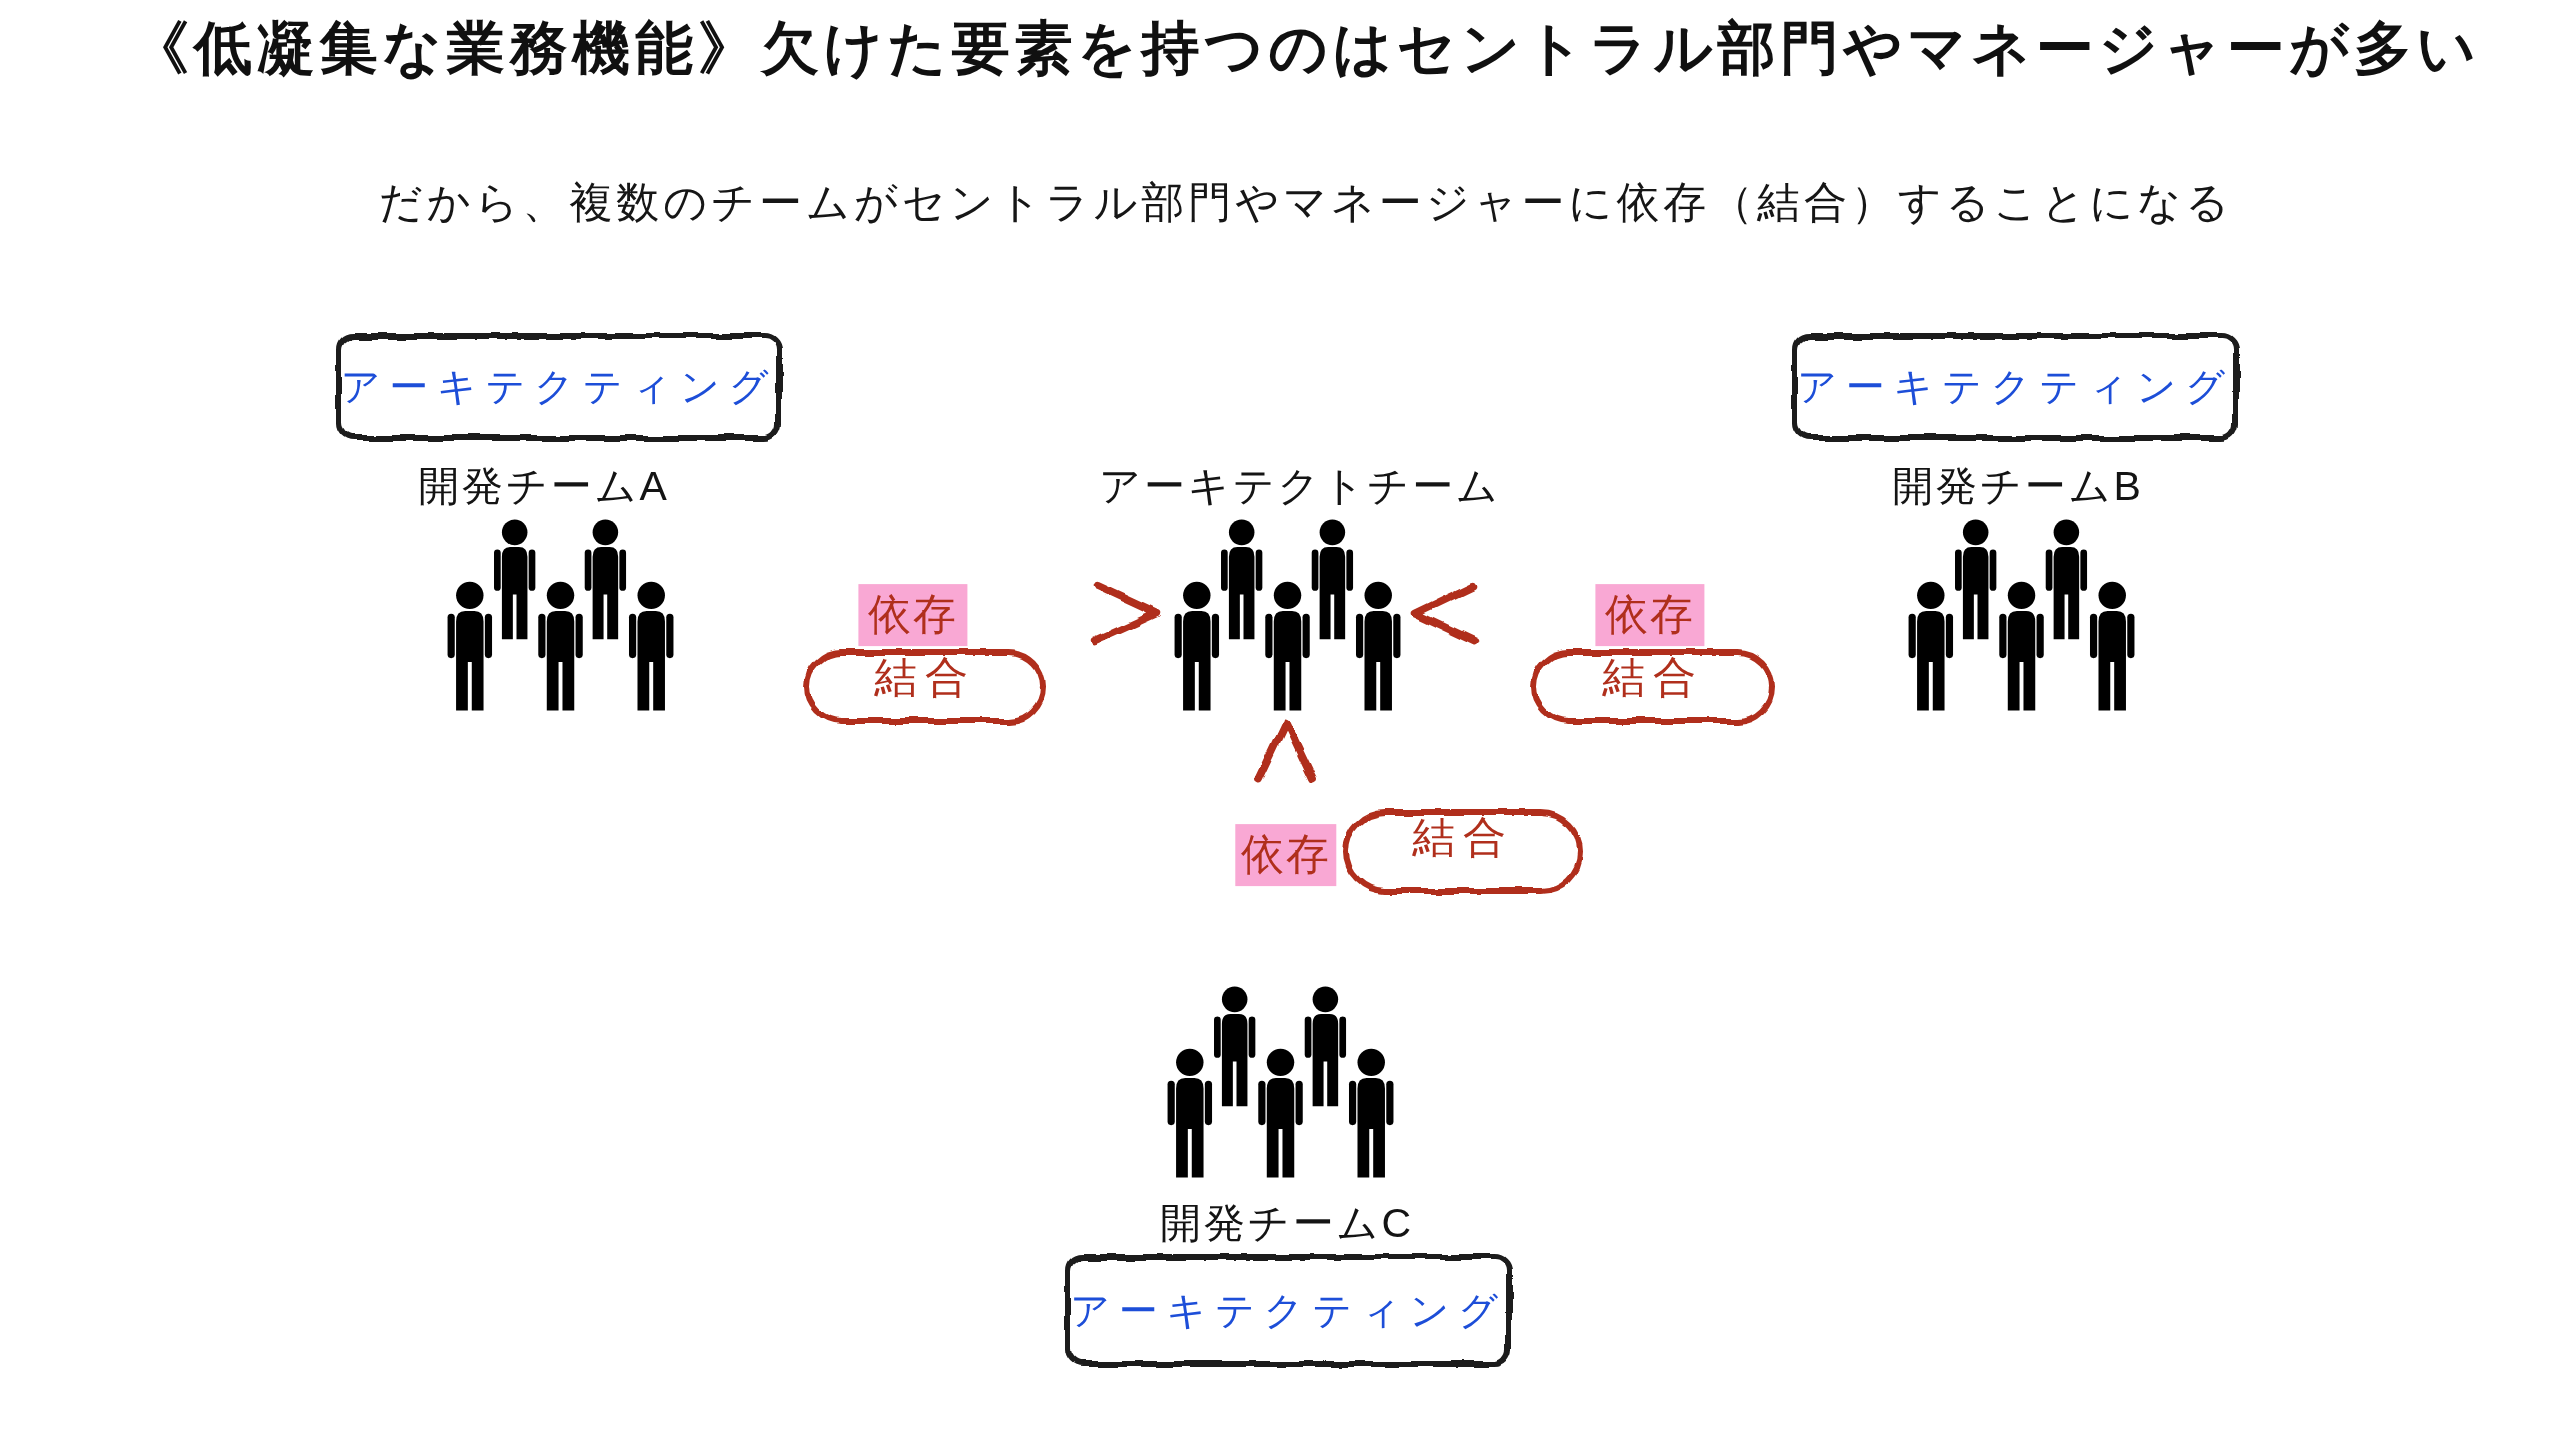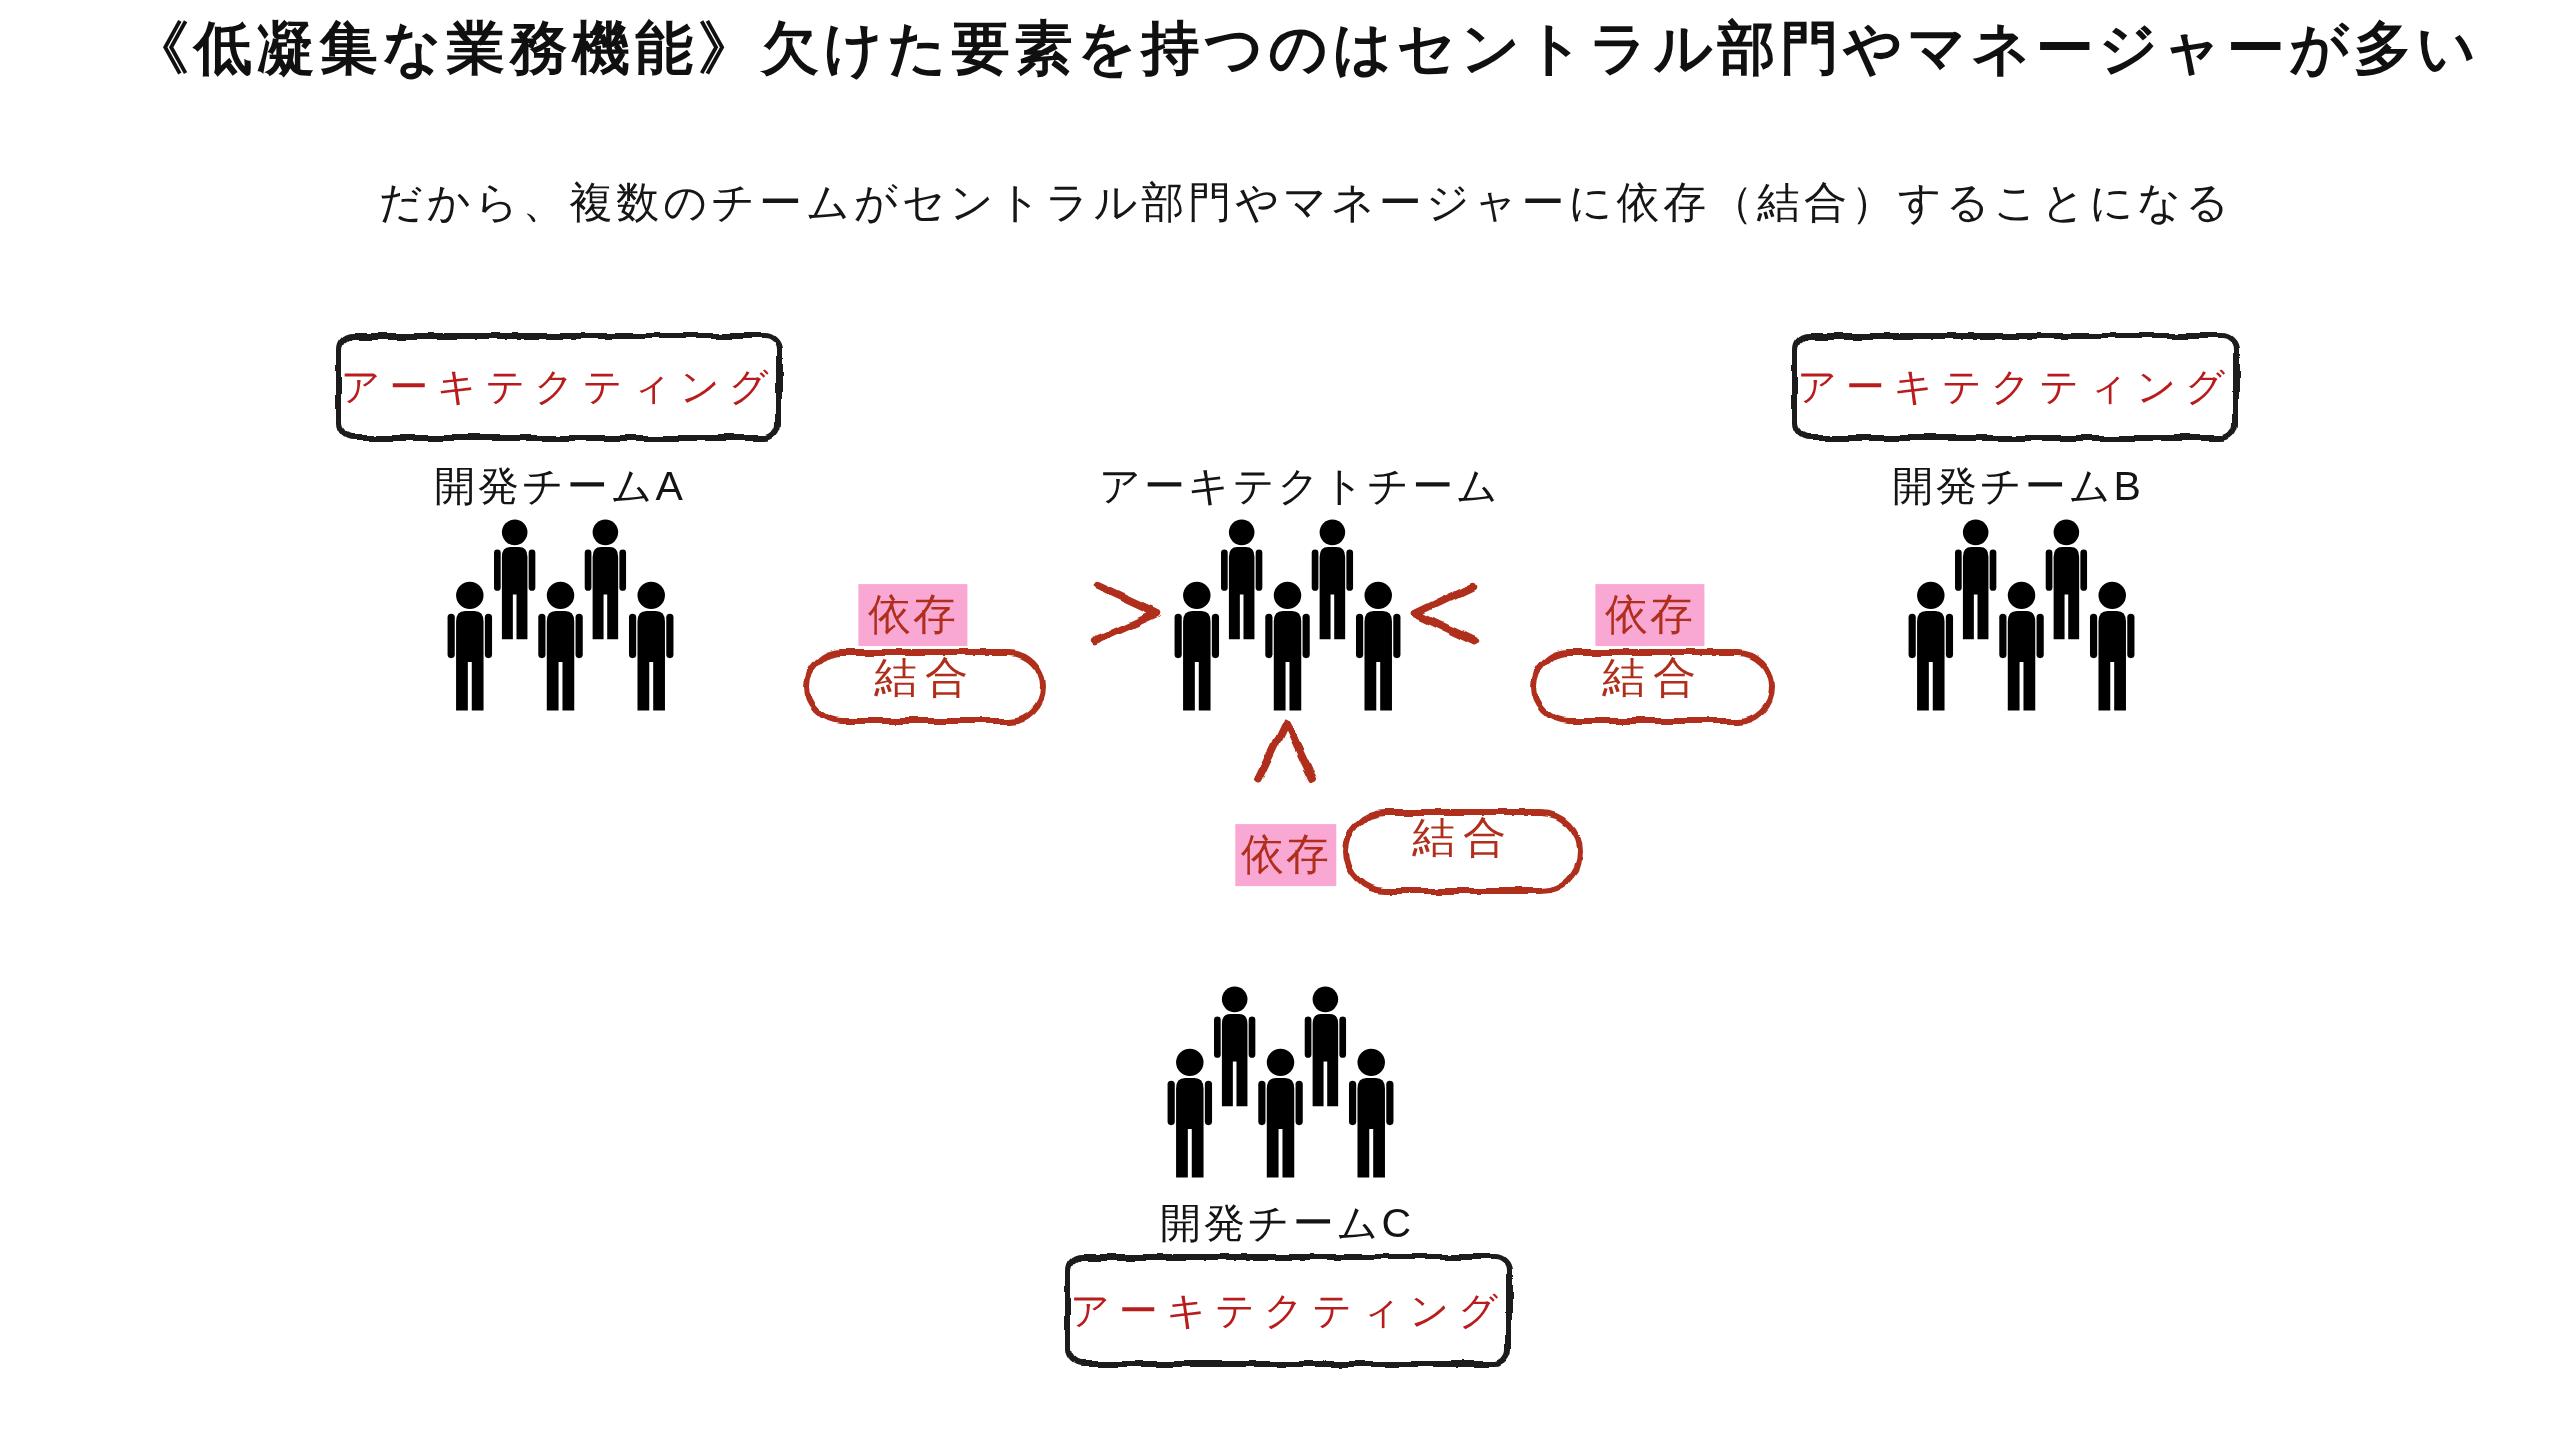--- a/index.html
+++ b/index.html
@@ -33,21 +33,21 @@
     display:flex;flex-direction:column;align-items:center;justify-content:center;
     text-align:center;
   }
   .sketch-box::before{
     content:"";position:absolute;inset:0;
     border:6.8px solid var(--ink);border-radius:17.4px;
     filter:url(#rough);
   }
   .sketch-box.red::before{border-color:var(--red);}
   .box-label{
-    position:relative;font-size:39px;letter-spacing:8.7px;color:#b91c1c;white-space:nowrap;text-align:right;
+    position:relative;font-size:39px;letter-spacing:8.7px;color:#1d4ed8;white-space:nowrap;text-align:right;
   }
   .box-line{
     position:relative;font-size:36px;letter-spacing:6.8px;color:#141414;white-space:nowrap;line-height:1.3;
   }
 
   .team-name{
     position:absolute;transform:translate(-50%,-50%);
     font-size:41px;letter-spacing:2.9px;white-space:nowrap;color:#141414;
   }
 
@@ -115,21 +115,21 @@
 
 
   <div class="sketch-box" style="left:1792px;top:333px;width:447px;height:108px">
     <span class="box-label">アーキテクティング</span>
   </div>
 
   <div class="sketch-box" style="left:1065px;top:1254px;width:447px;height:113px">
     <span class="box-label">アーキテクティング</span>
   </div>
 
-  <div class="team-name" style="left:560px;top:486px">開発チームA</div>
+  <div class="team-name" style="left:544px;top:486px">開発チームA</div>
   <div class="team-name" style="left:1300px;top:486px">アーキテクトチーム</div>
   <div class="team-name" style="left:2018px;top:486px">開発チームB</div>
   <div class="team-name" style="left:1287px;top:1223px">開発チームC</div>
 
   <svg class="team" style="left:440px;top:519px" width="242" height="193" viewBox="0 0 250 200">
       <use href="#teamg"></use>
     </svg>
   <svg class="team" style="left:1167px;top:519px" width="242" height="193" viewBox="0 0 250 200">
       <use href="#teamg"></use>
     </svg>

